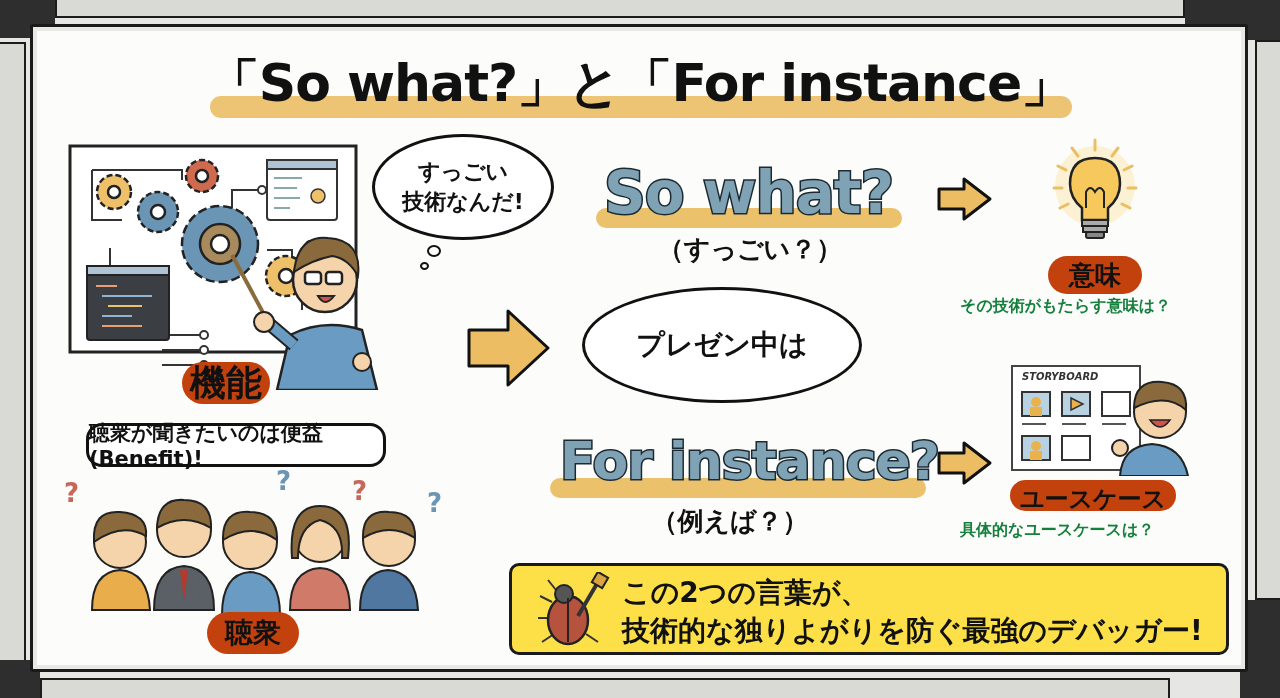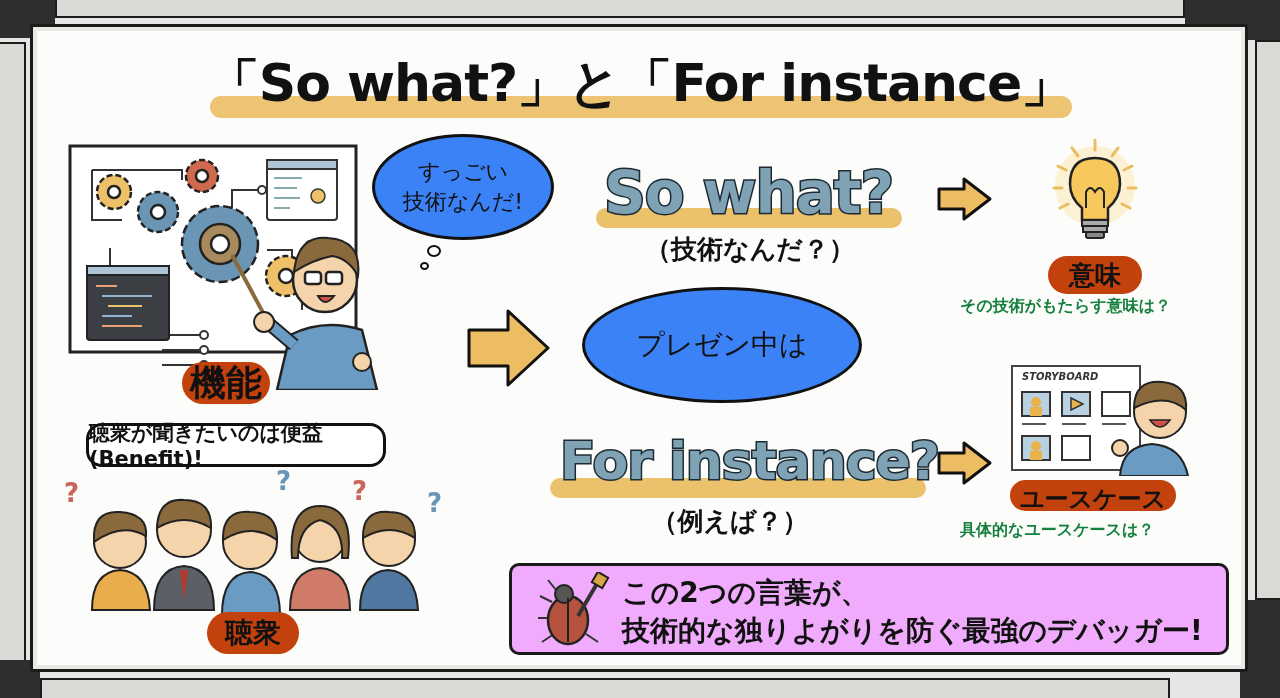--- a/index.html
+++ b/index.html
@@ -32,44 +32,44 @@
   }
 
   
   .pill {
     position: absolute; background: #c2410c; border-radius: 22px;
     font-weight: 700; text-align: center; color: #111;
   }
 
   
   .bubble {
-    position: absolute; background: #3b82f6; border: 3px solid #111;
+    position: absolute; background: #ffffff; border: 3px solid #111;
     border-radius: 50%; display: flex; align-items: center; justify-content: center;
-    text-align: center; font-weight: 400; color: #111;
+    text-align: center; font-weight: 700; color: #111;
   }
   .bubble-rect {
     position: absolute; background: #fff; border: 3px solid #111;
     border-radius: 16px; display: flex; align-items: center; justify-content: center;
     font-weight: 900; color: #111;
   }
 
   
   .big-word {
     position: absolute; font-weight: 900; color: #7fa2b4;
     -webkit-text-stroke: 3px #1b2a32; paint-order: stroke fill;
     font-family: "DejaVu Sans", sans-serif; letter-spacing: -1px;
   }
   .big-underline { position: absolute; background: #ecc16c; border-radius: 12px; }
   .sub-paren { position: absolute; font-weight: 900; font-size: 26px; color: #111; text-align: center; }
 
   .caption { position: absolute; font-weight: 900; font-size: 16px; color: #15803d; text-align: left; white-space: nowrap; }
 
   .bottom-box {
     position: absolute; left: 509px; top: 563px; width: 720px; height: 92px;
-    background: #f0abfc; border: 3px solid #1a1a1a; border-radius: 10px;
+    background: #fde047; border: 3px solid #1a1a1a; border-radius: 10px;
   }
   .bottom-text { position: absolute; left: 110px; top: 8px; font-weight: 900; font-size: 28px; line-height: 38px; color: #111; white-space: nowrap; }
 </style>
 </head>
 <body>
 
 <div class="frame-dark" style="left:0;top:0;width:55px;height:38px;"></div>
 <div class="frame-light" style="left:55px;top:-4px;width:1130px;height:22px;"></div>
 <div class="frame-dark" style="left:1185px;top:0;width:95px;height:40px;"></div>
 <div class="frame-light" style="left:-4px;top:42px;width:30px;height:620px;"></div>
@@ -201,21 +201,21 @@
 </svg>
 
 <div class="pill" style="left:207px;top:612px;width:92px;height:42px;font-size:28px;line-height:42px;">聴衆</div>
 
 <svg class="abs" style="left:466px;top:308px;" width="86" height="80" viewBox="0 0 86 80">
   <path d="M3 22 H42 V3 L82 40 L42 77 V58 H3 Z" fill="#ecbd63" stroke="#111" stroke-width="3" stroke-linejoin="round"></path>
 </svg>
 
 <div class="big-underline" style="left:596px;top:208px;width:306px;height:20px;"></div>
 <div class="big-word" style="left:604px;top:158px;font-size:58px;line-height:70px;">So what?</div>
-<div class="sub-paren" style="left:620px;top:232px;width:260px;">（技術なんだ？）</div>
+<div class="sub-paren" style="left:620px;top:232px;width:260px;">（すっごい？）</div>
 
 <svg class="abs" style="left:936px;top:176px;" width="58" height="46" viewBox="0 0 58 46">
   <path d="M3 13 H28 V3 L54 23 L28 43 V33 H3 Z" fill="#ecbd63" stroke="#111" stroke-width="3" stroke-linejoin="round"></path>
 </svg>
 
 <div class="bubble" style="left:582px;top:287px;width:280px;height:116px;font-size:28px;line-height:36px;">
   <div>
     <div>プレゼン中は</div>
   </div>
 </div>

